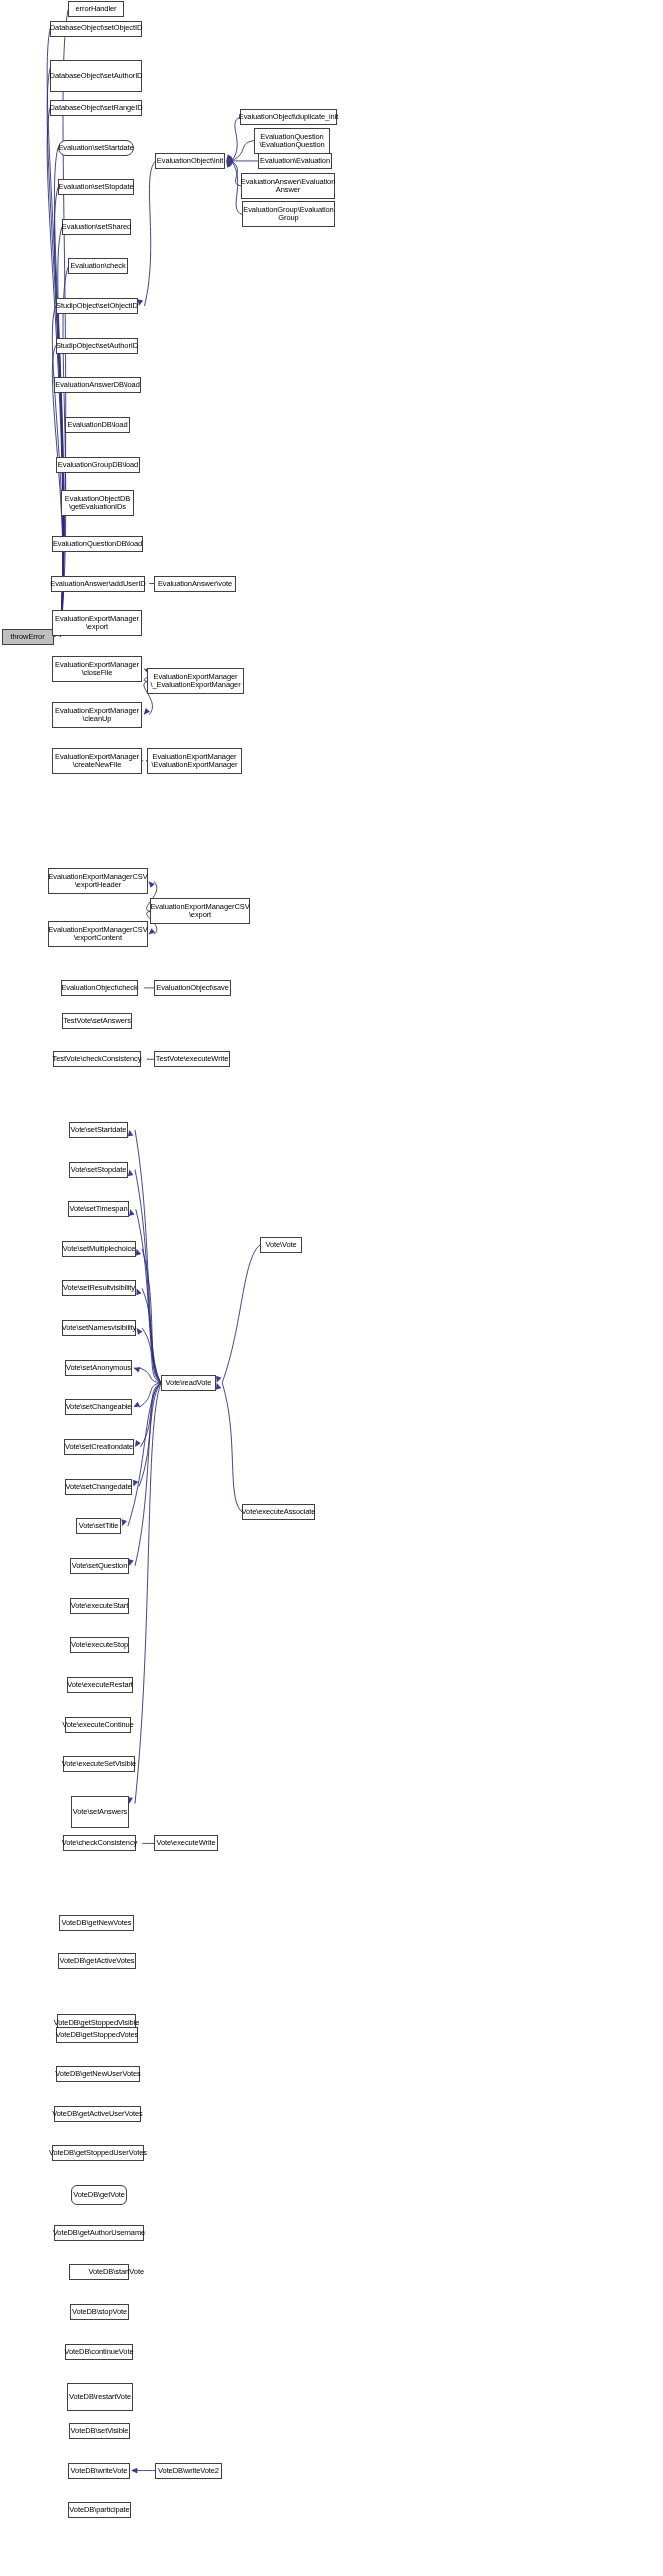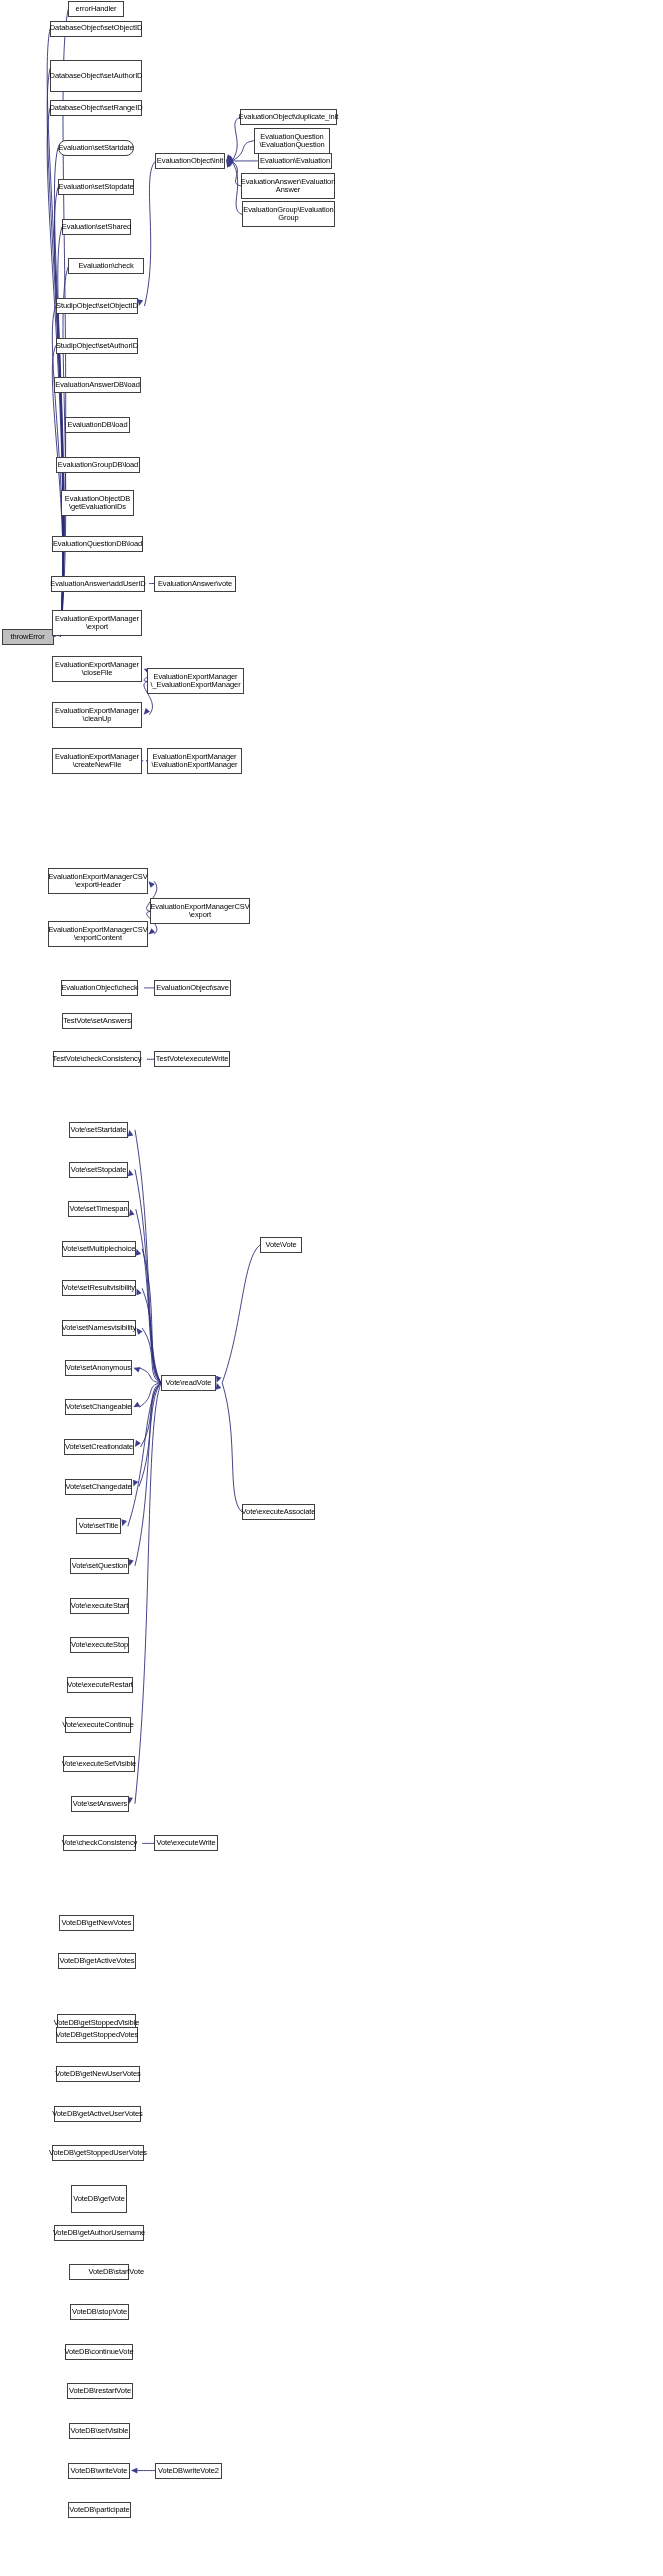--- a/index.html
+++ b/index.html
@@ -104,21 +104,21 @@
     </svg>
   <div id="nodes">
       <div class="nodebox root" style="left: 1.6px; top: 629px; width: 52px; height: 16px;">throwError</div>
       <div class="nodebox" style="left: 68px; top: 0.8px; width: 56px; height: 16px;">errorHandler</div>
       <div class="nodebox" style="left: 50px; top: 20.6px; width: 92px; height: 16px;">DatabaseObject\setObjectID</div>
       <div class="nodebox" style="left: 50px; top: 60px; width: 92px; height: 32px;">DatabaseObject\setAuthorID</div>
       <div class="nodebox" style="left: 50px; top: 100px; width: 92px; height: 16px;">DatabaseObject\setRangeID</div>
       <div class="nodebox" style="left: 58px; top: 140px; width: 76px; height: 16px; border-radius: 8px;">Evaluation\setStartdate</div>
       <div class="nodebox" style="left: 58px; top: 179px; width: 76px; height: 16px;">Evaluation\setStopdate</div>
       <div class="nodebox" style="left: 62px; top: 219px; width: 69px; height: 16px;">Evaluation\setShared</div>
-      <div class="nodebox" style="left: 68px; top: 258px; width: 76px; height: 16px;">Evaluation\check</div>
+      <div class="nodebox" style="left: 68px; top: 258px; width: 60px; height: 16px;">Evaluation\check</div>
       <div class="nodebox" style="left: 56px; top: 298px; width: 82px; height: 16px;">StudipObject\setObjectID</div>
       <div class="nodebox" style="left: 56px; top: 338px; width: 82px; height: 16px;">StudipObject\setAuthorID</div>
       <div class="nodebox" style="left: 54px; top: 377px; width: 87px; height: 16px;">EvaluationAnswerDB\load</div>
       <div class="nodebox" style="left: 65px; top: 417px; width: 65px; height: 16px;">EvaluationDB\load</div>
       <div class="nodebox" style="left: 56px; top: 457px; width: 84px; height: 16px;">EvaluationGroupDB\load</div>
       <div class="nodebox" style="left: 61px; top: 490px; width: 73px; height: 26px;">EvaluationObjectDB
 \getEvaluationIDs</div>
       <div class="nodebox" style="left: 52px; top: 536px; width: 91px; height: 16px;">EvaluationQuestionDB\load</div>
       <div class="nodebox" style="left: 51px; top: 576px; width: 94px; height: 16px;">EvaluationAnswer\addUserID</div>
       <div class="nodebox" style="left: 154px; top: 576px; width: 82px; height: 16px;">EvaluationAnswer\vote</div>
@@ -155,40 +155,40 @@
       <div class="nodebox" style="left: 65px; top: 1399px; width: 67px; height: 16px;">Vote\setChangeable</div>
       <div class="nodebox" style="left: 64px; top: 1439px; width: 70px; height: 16px;">Vote\setCreationdate</div>
       <div class="nodebox" style="left: 65px; top: 1479px; width: 67px; height: 16px;">Vote\setChangedate</div>
       <div class="nodebox" style="left: 76px; top: 1518px; width: 45px; height: 16px;">Vote\setTitle</div>
       <div class="nodebox" style="left: 70px; top: 1558px; width: 59px; height: 16px;">Vote\setQuestion</div>
       <div class="nodebox" style="left: 70px; top: 1598px; width: 59px; height: 16px;">Vote\executeStart</div>
       <div class="nodebox" style="left: 70px; top: 1637px; width: 59px; height: 16px;">Vote\executeStop</div>
       <div class="nodebox" style="left: 67px; top: 1677px; width: 66px; height: 16px;">Vote\executeRestart</div>
       <div class="nodebox" style="left: 65px; top: 1717px; width: 66px; height: 16px;">Vote\executeContinue</div>
       <div class="nodebox" style="left: 63px; top: 1756px; width: 72px; height: 16px;">Vote\executeSetVisible</div>
-      <div class="nodebox" style="left: 71px; top: 1796px; width: 58px; height: 16px;">Vote\setAnswers</div>
+      <div class="nodebox" style="left: 71px; top: 1796px; width: 58px; height: 32px;">Vote\setAnswers</div>
       <div class="nodebox" style="left: 63px; top: 1835px; width: 73px; height: 16px;">Vote\checkConsistency</div>
       <div class="nodebox" style="left: 154px; top: 1835px; width: 64px; height: 16px;">Vote\executeWrite</div>
       <div class="nodebox" style="left: 161px; top: 1375px; width: 55px; height: 16px;">Vote\readVote</div>
       <div class="nodebox" style="left: 260px; top: 1237px; width: 42px; height: 16px;">Vote\Vote</div>
       <div class="nodebox" style="left: 242px; top: 1504px; width: 73px; height: 16px;">Vote\executeAssociate</div>
       <div class="nodebox" style="left: 59px; top: 1915px; width: 75px; height: 16px;">VoteDB\getNewVotes</div>
       <div class="nodebox" style="left: 58px; top: 1953px; width: 78px; height: 16px;">VoteDB\getActiveVotes</div>
       <div class="nodebox" style="left: 57px; top: 1981px; width: 79px; height: 26px; margin-top: 33px;">VoteDB\getStoppedVisible
 Votes</div>
       <div class="nodebox" style="left: 56px; top: 2027px; width: 82px; height: 16px;">VoteDB\getStoppedVotes</div>
       <div class="nodebox" style="left: 56px; top: 2066px; width: 84px; height: 16px;">VoteDB\getNewUserVotes</div>
       <div class="nodebox" style="left: 54px; top: 2106px; width: 87px; height: 16px;">VoteDB\getActiveUserVotes</div>
       <div class="nodebox" style="left: 52px; top: 2145px; width: 92px; height: 16px;">VoteDB\getStoppedUserVotes</div>
-      <div class="nodebox" style="left: 71px; top: 2185px; width: 56px; height: 28px;">VoteDB\getVote</div>
+      <div class="nodebox" style="left: 71px; top: 2185px; width: 56px; height: 20px; border-radius: 6px;">VoteDB\getVote</div>
       <div class="nodebox" style="left: 54px; top: 2225px; width: 90px; height: 16px;">VoteDB\getAuthorUsername</div>
       <div class="nodebox" style="left: 69px; top: 2264px; width: 60px; height: 16px; padding-left: 36px;">VoteDB\startVote</div>
       <div class="nodebox" style="left: 70px; top: 2304px; width: 59px; height: 16px;">VoteDB\stopVote</div>
       <div class="nodebox" style="left: 65px; top: 2344px; width: 68px; height: 16px;">VoteDB\continueVote</div>
-      <div class="nodebox" style="left: 67px; top: 2383px; width: 66px; height: 16px;">VoteDB\restartVote</div>
+      <div class="nodebox" style="left: 67px; top: 2383px; width: 66px; height: 28px;">VoteDB\restartVote</div>
       <div class="nodebox" style="left: 69px; top: 2423px; width: 61px; height: 16px;">VoteDB\setVisible</div>
       <div class="nodebox" style="left: 68px; top: 2463px; width: 62px; height: 16px;">VoteDB\writeVote</div>
       <div class="nodebox" style="left: 155px; top: 2463px; width: 67px; height: 16px; text-align: center;">VoteDB\writeVote2</div>
       <div class="nodebox" style="left: 68px; top: 2502px; width: 63px; height: 16px;">VoteDB\participate</div>
       <div class="nodebox" style="left: 155px; top: 153px; width: 70px; height: 16px;">EvaluationObject\init</div>
       <div class="nodebox" style="left: 240px; top: 109px; width: 97px; height: 16px;">EvaluationObject\duplicate_init</div>
       <div class="nodebox" style="left: 254px; top: 128px; width: 76px; height: 26px;">EvaluationQuestion
 \EvaluationQuestion</div>
       <div class="nodebox" style="left: 258px; top: 153px; width: 74px; height: 16px;">Evaluation\Evaluation</div>
       <div class="nodebox" style="left: 241px; top: 173px; width: 94px; height: 26px;">EvaluationAnswer\Evaluation

